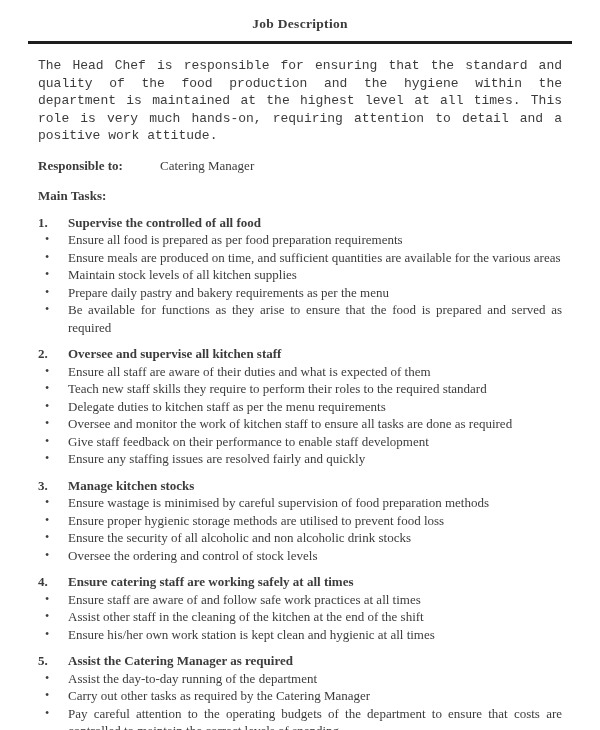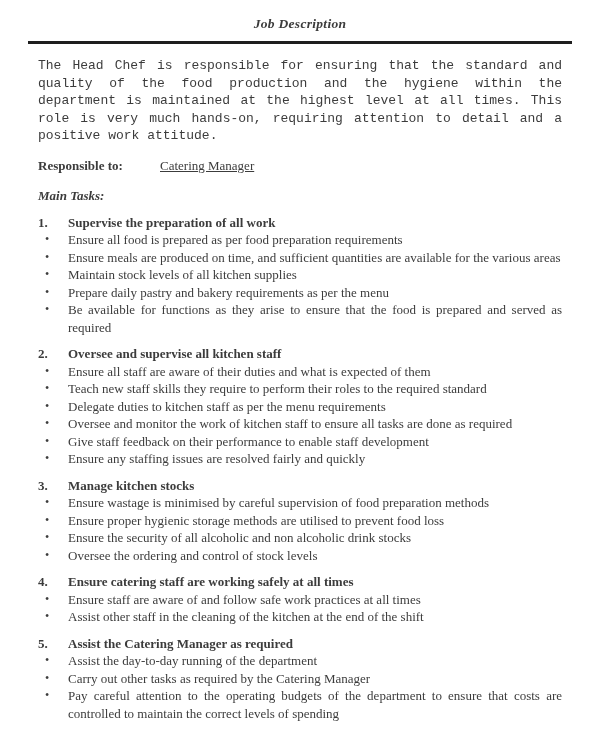--- a/index.html
+++ b/index.html
@@ -17,48 +17,45 @@
   }
   .page {
     padding: 16px 38px 0 38px;
   }
   .title {
     text-align: center;
     font-weight: bold;
     font-size: 13.5px;
     letter-spacing: 0.3px;
     margin-bottom: 9px;
-    font-style: italic;
   }
   .title-rule {
     height: 0;
     border-top: 3px solid #1e1e1e;
     margin: 0 -10px 13px -10px;
   }
   .intro {
     text-align: justify;
     line-height: 17.5px;
     margin-bottom: 12px;
     font-family: Liberation Mono, monospace;
   }
   .responsible {
     line-height: 17.5px;
     margin-bottom: 13px;
-    text-decoration: underline;
   }
   .responsible .label {
     font-weight: bold;
     display: inline-block;
     width: 122px;
   }
   .main-tasks {
     font-weight: bold;
     line-height: 17.5px;
     margin-bottom: 0;
-    font-style: italic;
   }
   .section {
     margin-top: 9px;
   }
   .section:first-of-type {
     margin-top: 0;
   }
   .sec-head {
     display: flex;
     font-weight: bold;
@@ -107,21 +104,21 @@
 
   <div class="responsible">
     <span class="label">Responsible to:</span><span>Catering Manager</span>
   </div>
 
   <div class="main-tasks">Main Tasks:</div>
 
   <div class="section">
     <div class="sec-head">
       <span class="sec-num">1.</span>
-      <span class="sec-title">Supervise the preparation of all work</span>
+      <span class="sec-title">Supervise the controlled of all food</span>
     </div>
     <ul class="bullets">
       <li class="bullet">
           <span class="dot"></span>
           <span class="txt">Ensure all food is prepared as per food preparation requirements</span>
         </li>
       <li class="bullet">
           <span class="dot"></span>
           <span class="txt">Ensure meals are produced on time, and sufficient quantities are available for the various areas</span>
         </li>
@@ -205,20 +202,24 @@
     </div>
     <ul class="bullets">
       <li class="bullet">
           <span class="dot"></span>
           <span class="txt">Ensure staff are aware of and follow safe work practices at all times</span>
         </li>
       <li class="bullet">
           <span class="dot"></span>
           <span class="txt">Assist other staff in the cleaning of the kitchen at the end of the shift</span>
         </li>
+      <li class="bullet">
+          <span class="dot"></span>
+          <span class="txt">Ensure his/her own work station is kept clean and hygienic at all times</span>
+        </li>
     </ul>
   </div>
 
   <div class="section">
     <div class="sec-head">
       <span class="sec-num">5.</span>
       <span class="sec-title">Assist the Catering Manager as required</span>
     </div>
     <ul class="bullets">
       <li class="bullet">

